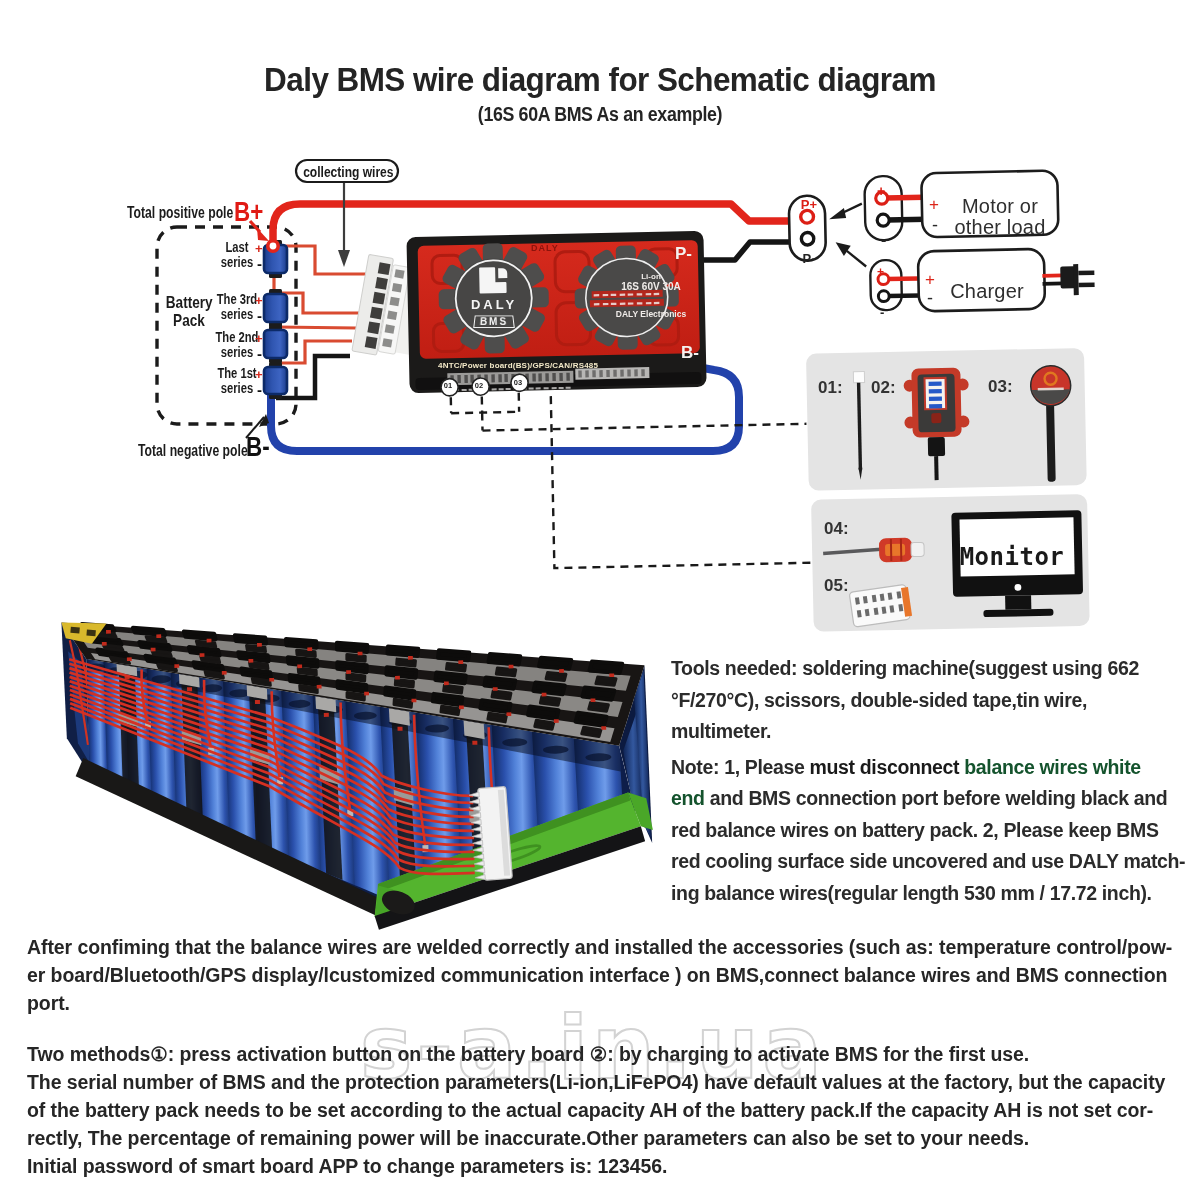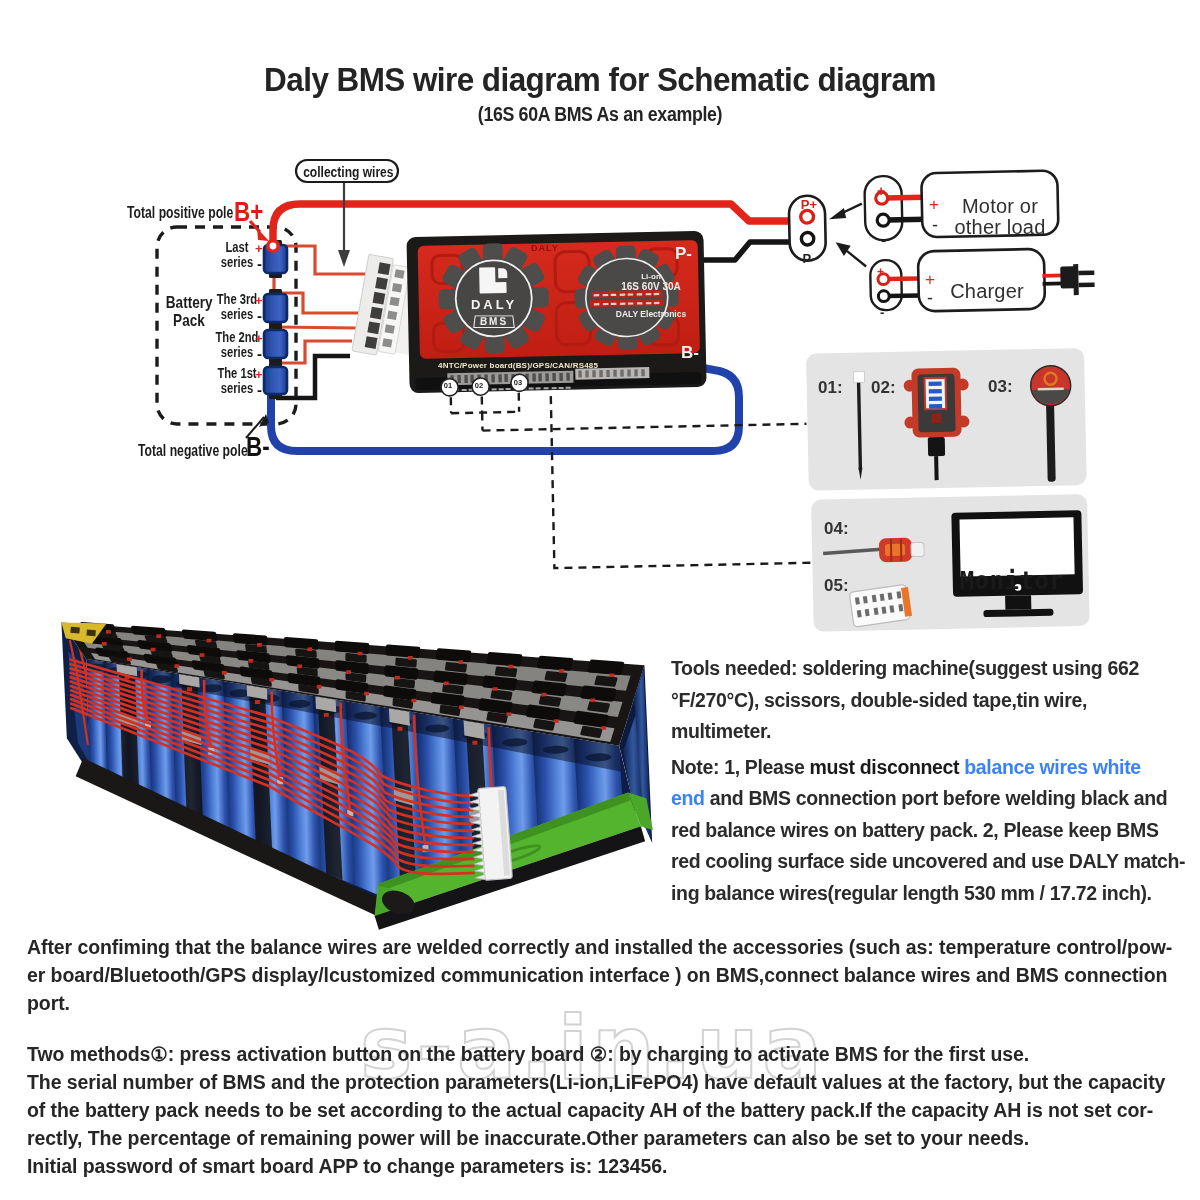--- a/index.html
+++ b/index.html
@@ -25,25 +25,25 @@
 .bottomlabel { font-size:8px; font-weight:700; color:#f3e9c8; letter-spacing:0.2px; }
 .portnum { font-size:7.5px; font-weight:700; color:#222; }
 .termlbl { font-size:13px; font-weight:700; color:#232323; }
 .termlbl.red { color:#dc1f16; }
 .conn-plus { font-size:14px; font-weight:700; color:#dc1f16; }
 .conn-minus { font-size:16px; font-weight:700; color:#232323; }
 .boxplus { font-size:17px; font-weight:400; color:#dc2418; }
 .boxminus { font-size:18px; font-weight:400; color:#2a2a2a; }
 .boxlbl { font-size:20px; font-weight:400; color:#2f2f2f; line-height:21px; letter-spacing:0.2px; }
 .acclbl { font-size:17px; font-weight:700; color:#333; }
-.monitorlbl { font-size:24px; font-weight:700; color:#1a1a1a; font-family:"DejaVu Sans Mono", monospace; letter-spacing:0.5px;margin-top:24px; }
+.monitorlbl { font-size:24px; font-weight:700; color:#1a1a1a; font-family:"DejaVu Sans Mono", monospace; letter-spacing:0.5px; }
 .rightcol { position:absolute; left:671px; top:653px; width:505px; }
 .nline { font-size:19.5px; font-weight:700; color:#2b2b2b; line-height:31.5px; white-space:nowrap; letter-spacing:-0.35px; }
 .nline .nb { font-weight:700; color:#1a1a1a; }
-.nline .nr { color:#3b82f6; }
+.nline .nr { color:#14532d; }
 .notegap { margin-top:4px; }
 .bottomblock { position:absolute; left:27px; top:933px; width:1160px; }
 .bline { font-size:19.5px; font-weight:700; color:#262626; line-height:28px; white-space:nowrap; letter-spacing:-0.08px; }
 .pgap { margin-top:23px; }
 </style>
 </head>
 <body>
 
 <div class="page">
 <svg width="1200" height="1200" viewBox="0 0 1200 1200" style="position:absolute;left:0;top:0">

